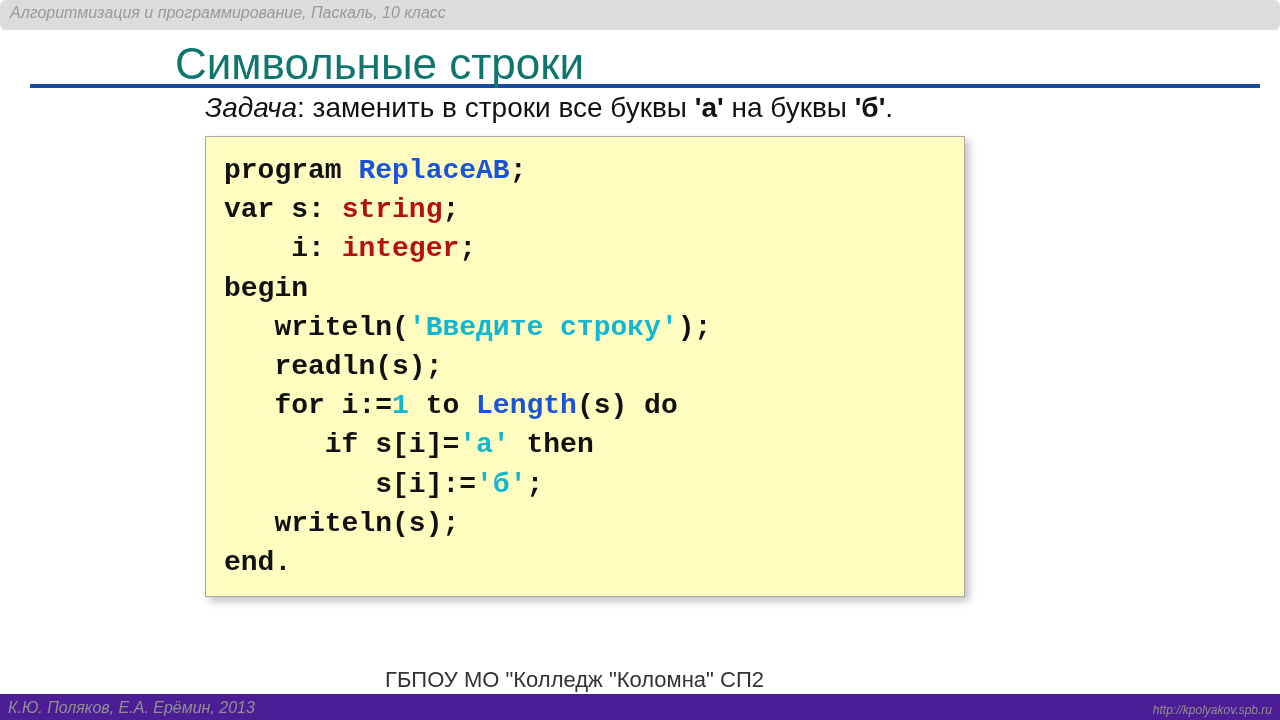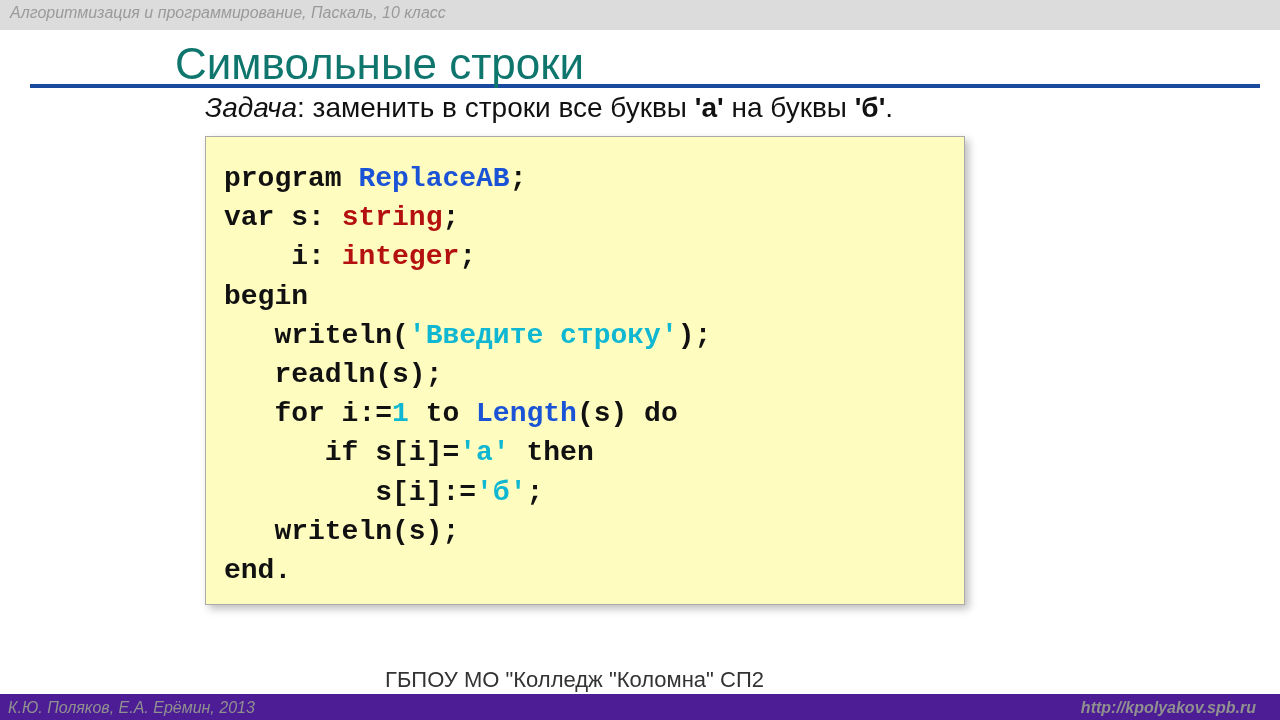--- a/index.html
+++ b/index.html
@@ -13,20 +13,21 @@
   }
   .top-bar {
     position: absolute;
     top: 0; left: 0; right: 0;
     height: 30px;
     background: #dcdcdc;
     color: #9a9a9a;
     font-style: italic;
     font-size: 16px;
     padding: 4px 10px;
+    border-radius: 6px;
   }
   .title-area {
     position: absolute;
     top: 40px;
     left: 175px;
     right: 40px;
   }
   .title {
     font-size: 44px;
     color: #0f766e;
@@ -51,21 +52,21 @@
   .task-line .task-label { font-style: italic; }
   .task-line b { font-weight: bold; }
   .code-box {
     position: absolute;
     top: 136px;
     left: 205px;
     width: 760px;
     background: #fffcc0;
     border: 1px solid #aaa;
     box-shadow: 4px 4px 8px rgba(0,0,0,0.25);
-    padding: 22px 18px 14px 18px;
+    padding: 14px 18px 14px 18px;
   }
   .code {
     font-family: "Courier New", monospace;
     font-size: 28px;
     font-weight: bold;
     color: #111;
     line-height: 1.4;
     white-space: pre;
   }
   .kw-blue { color: #1a53d6; }
@@ -88,26 +89,25 @@
   .bottom-left {
     position: absolute;
     left: 8px;
     bottom: 3px;
     color: #909090;
     font-style: italic;
     font-size: 16px;
   }
   .bottom-right {
     position: absolute;
-    right: 24px;
+    right: 8px;
     bottom: 3px;
     color: #909090;
     font-style: italic;
-    font-size: 16px;
-    font-weight: bold;
+    font-size: 12px;
   }
 </style>
 </head>
 <body>
 
 <div class="top-bar">
   <span>Алгоритмизация и программирование, Паскаль, 10 класс</span>
 </div>
 
 <div class="underline"></div>

